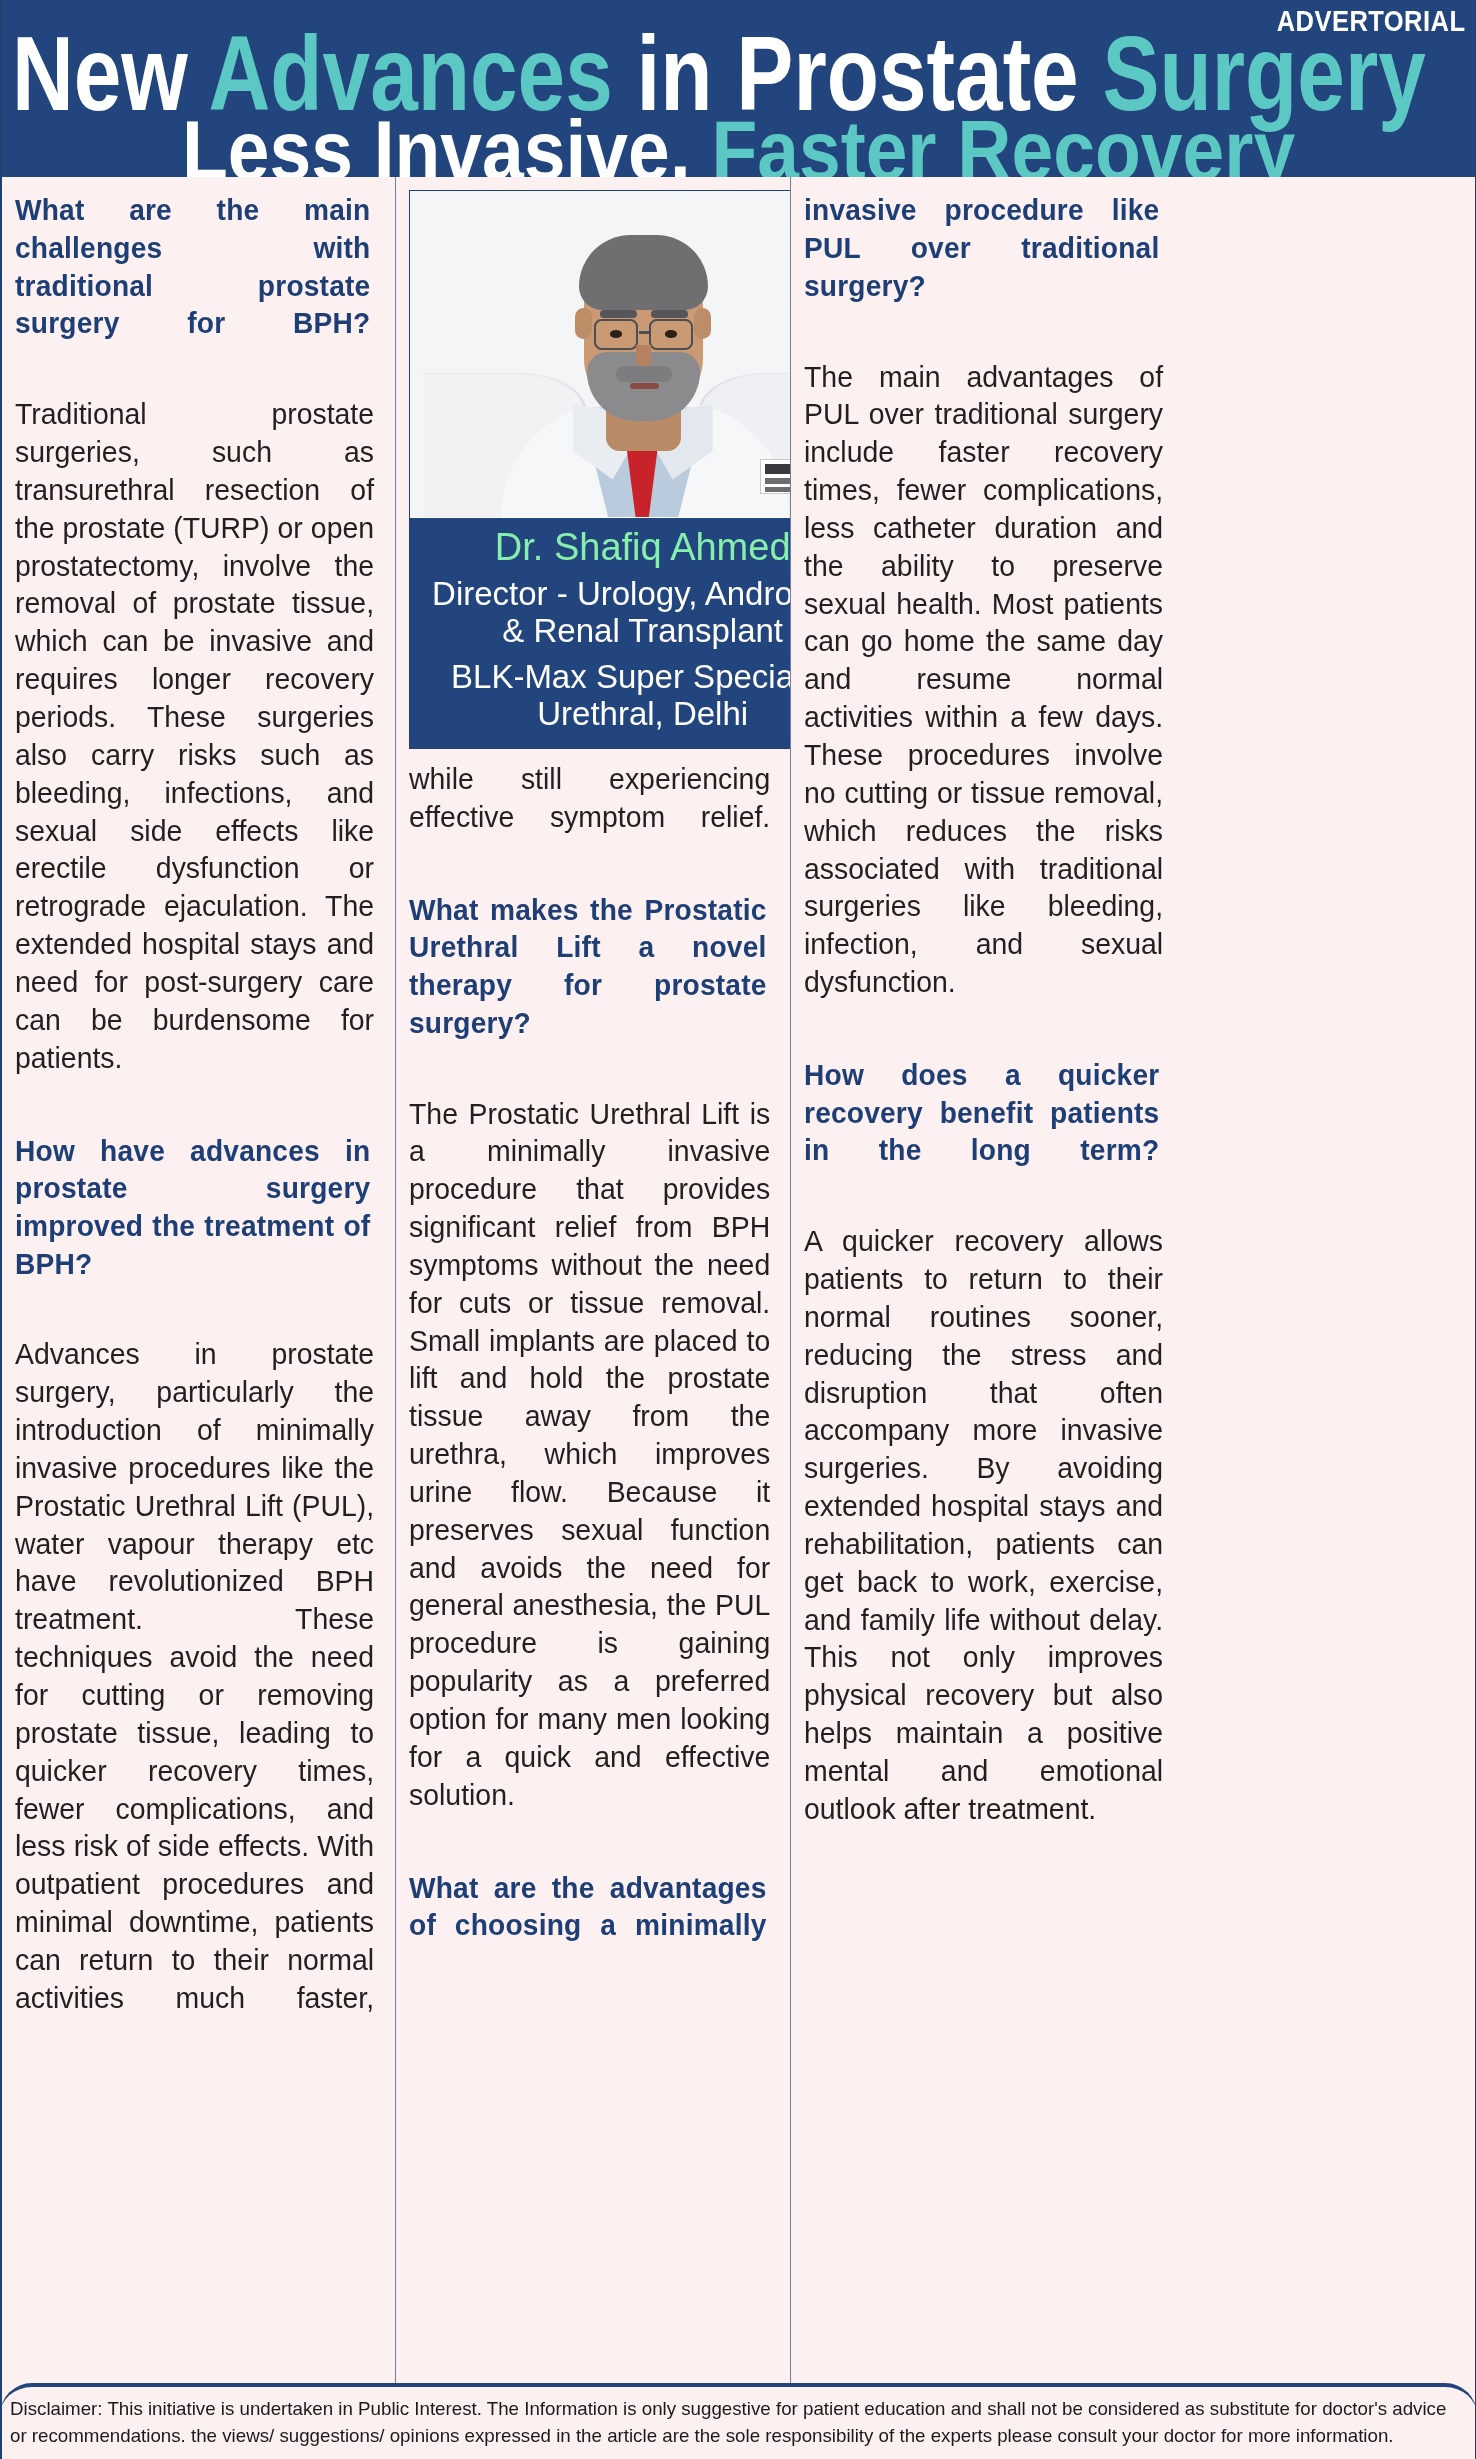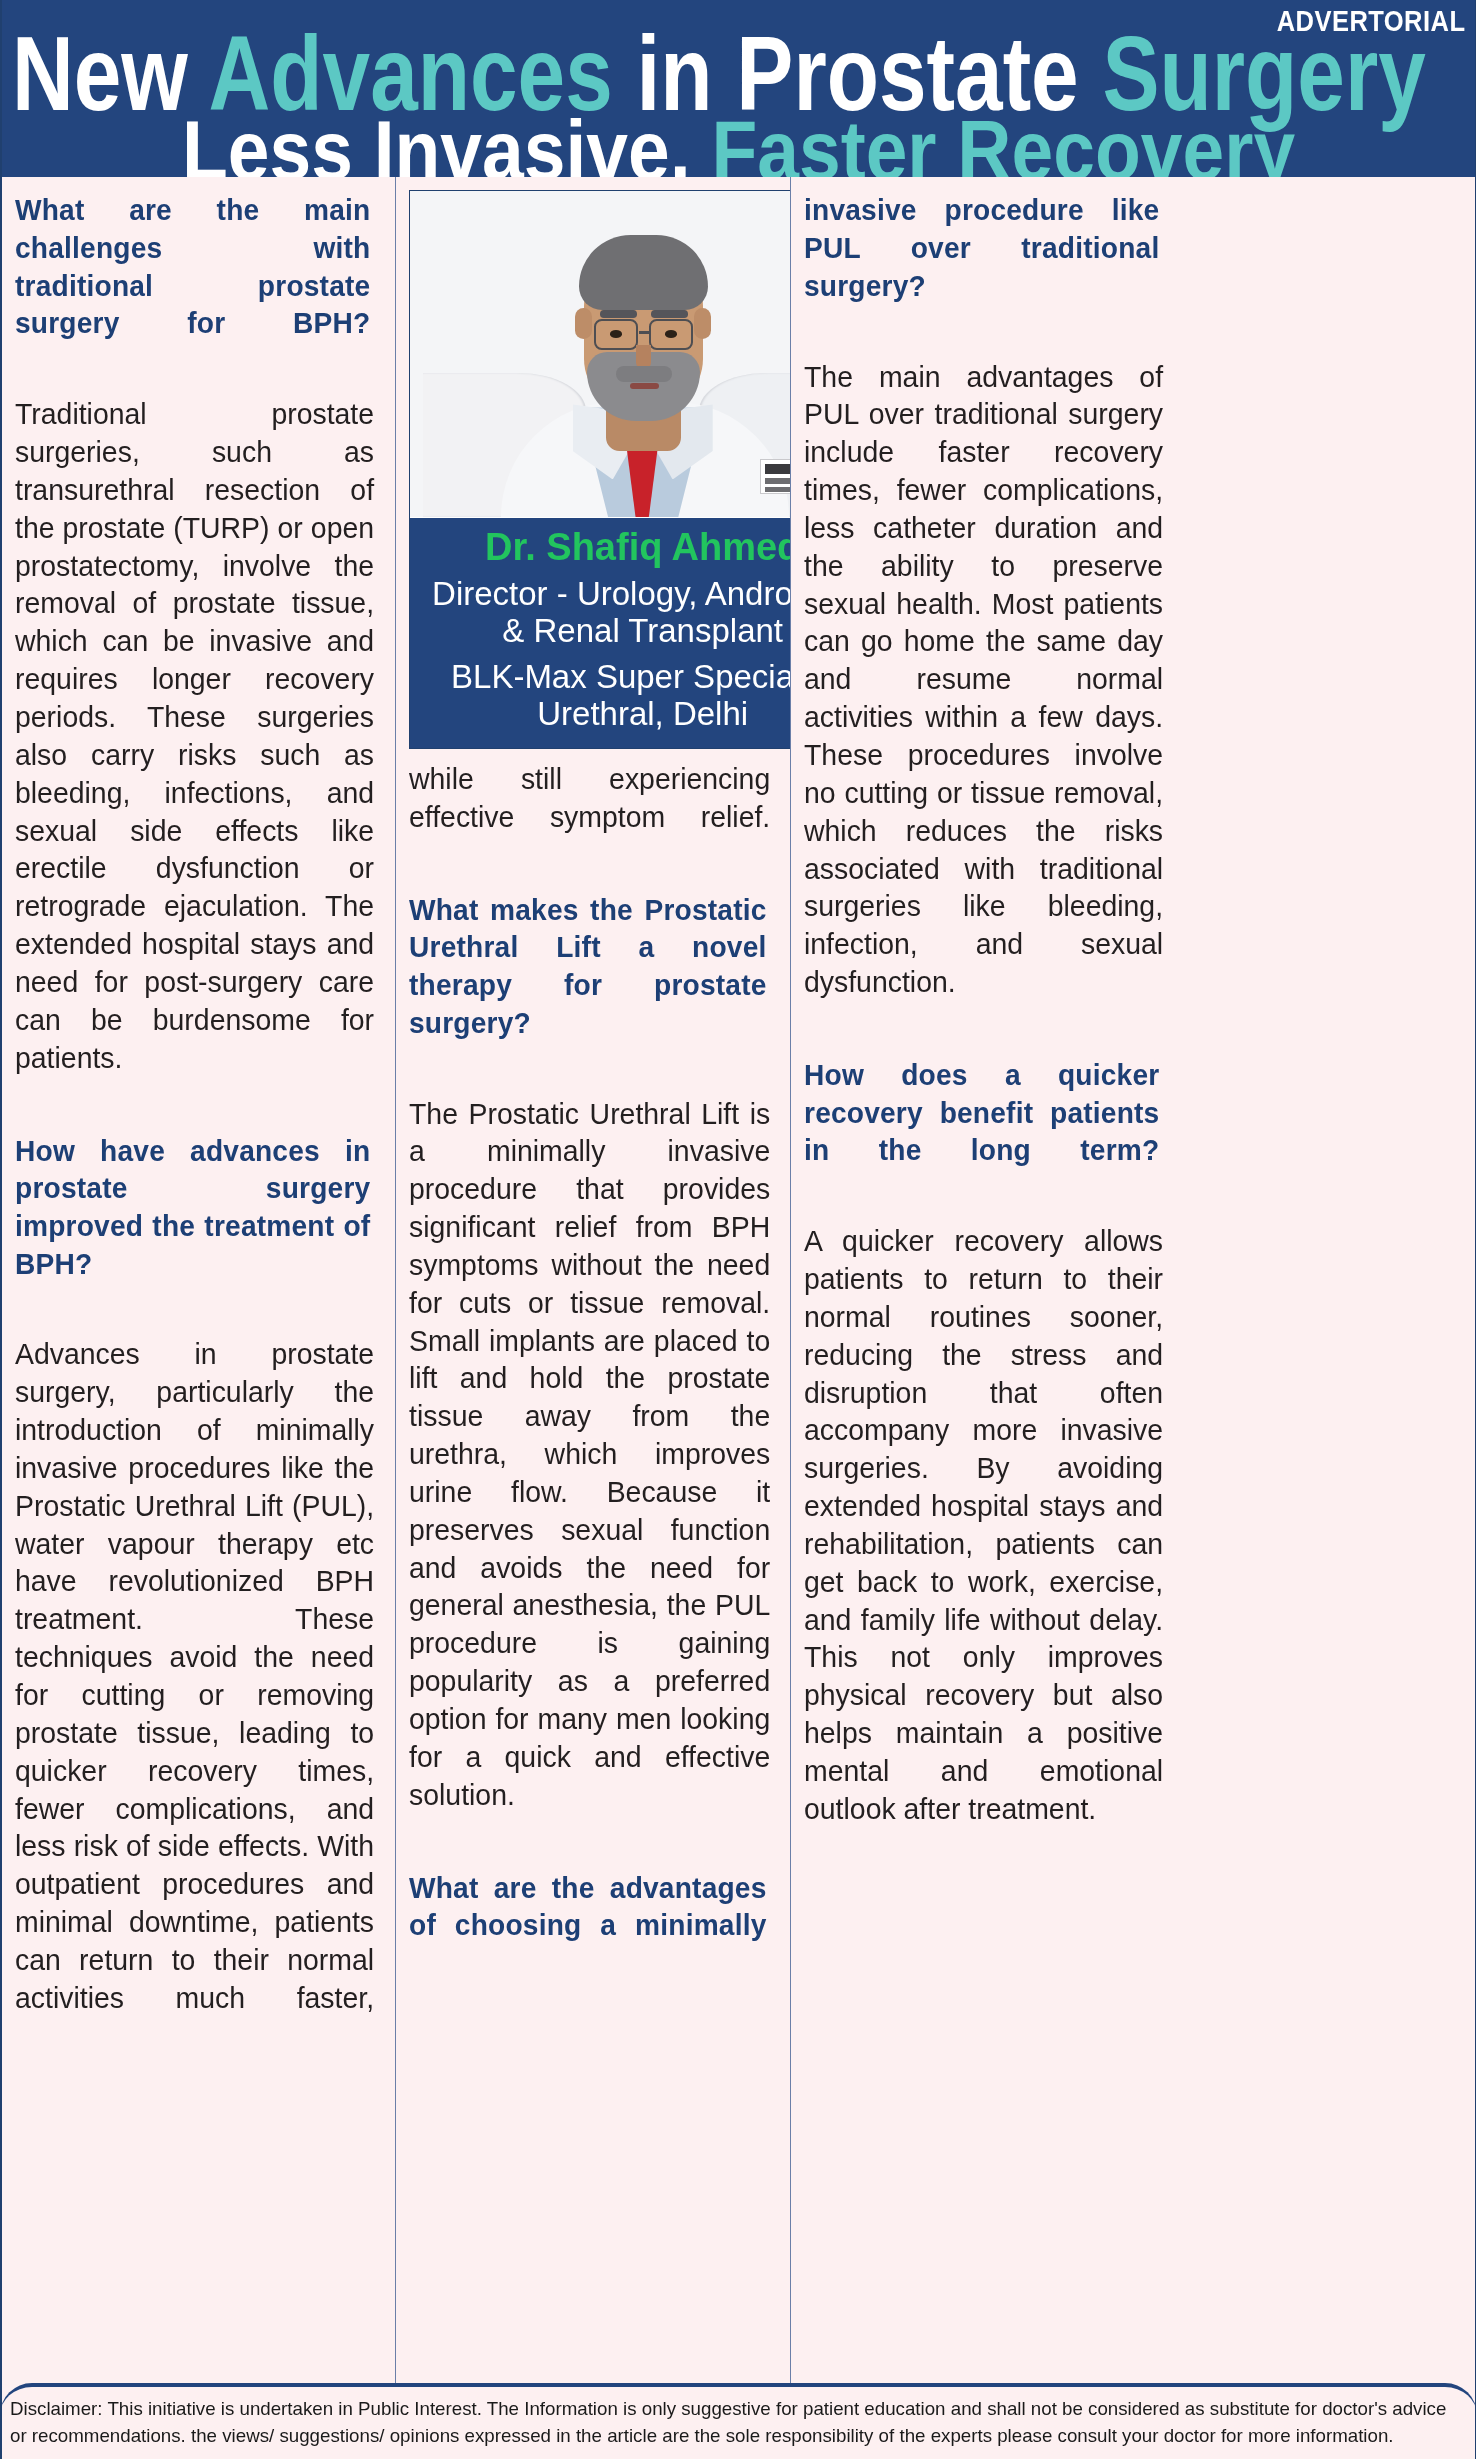--- a/index.html
+++ b/index.html
@@ -173,23 +173,23 @@
               background:#ffffff; border:1px solid #c9c9cc; }
   .p-badge-l1 { position:absolute; left:3.8px; top:3.8px; right:3.8px; height:9.6px;
               background:#3a3a3d; }
   .p-badge-l2 { position:absolute; left:3.8px; top:17.3px; right:3.8px; height:6.7px;
               background:#6d6d70; }
   .p-badge-l3 { position:absolute; left:3.8px; top:27px; right:27px; height:4.8px;
               background:#6d6d70; }
 
   .doc-caption { padding: 9.6px 7.7px 15.4px 7.7px; text-align: center; }
   .doc-name {
-    color: #22c55e;
+    color: #86efac;
     font-size: 38px;
-    font-weight: 700;
+    font-weight: 400;
     line-height: 1.05;
     font-family: "Liberation Sans Narrow", "Liberation Sans", sans-serif;
     margin-bottom: 7.7px;
   }
   .doc-role, .doc-hosp {
     color: #ffffff;
     font-size: 33px;
     line-height: 1.12;
     font-family: "Liberation Sans Narrow", "Liberation Sans", sans-serif;
   }

